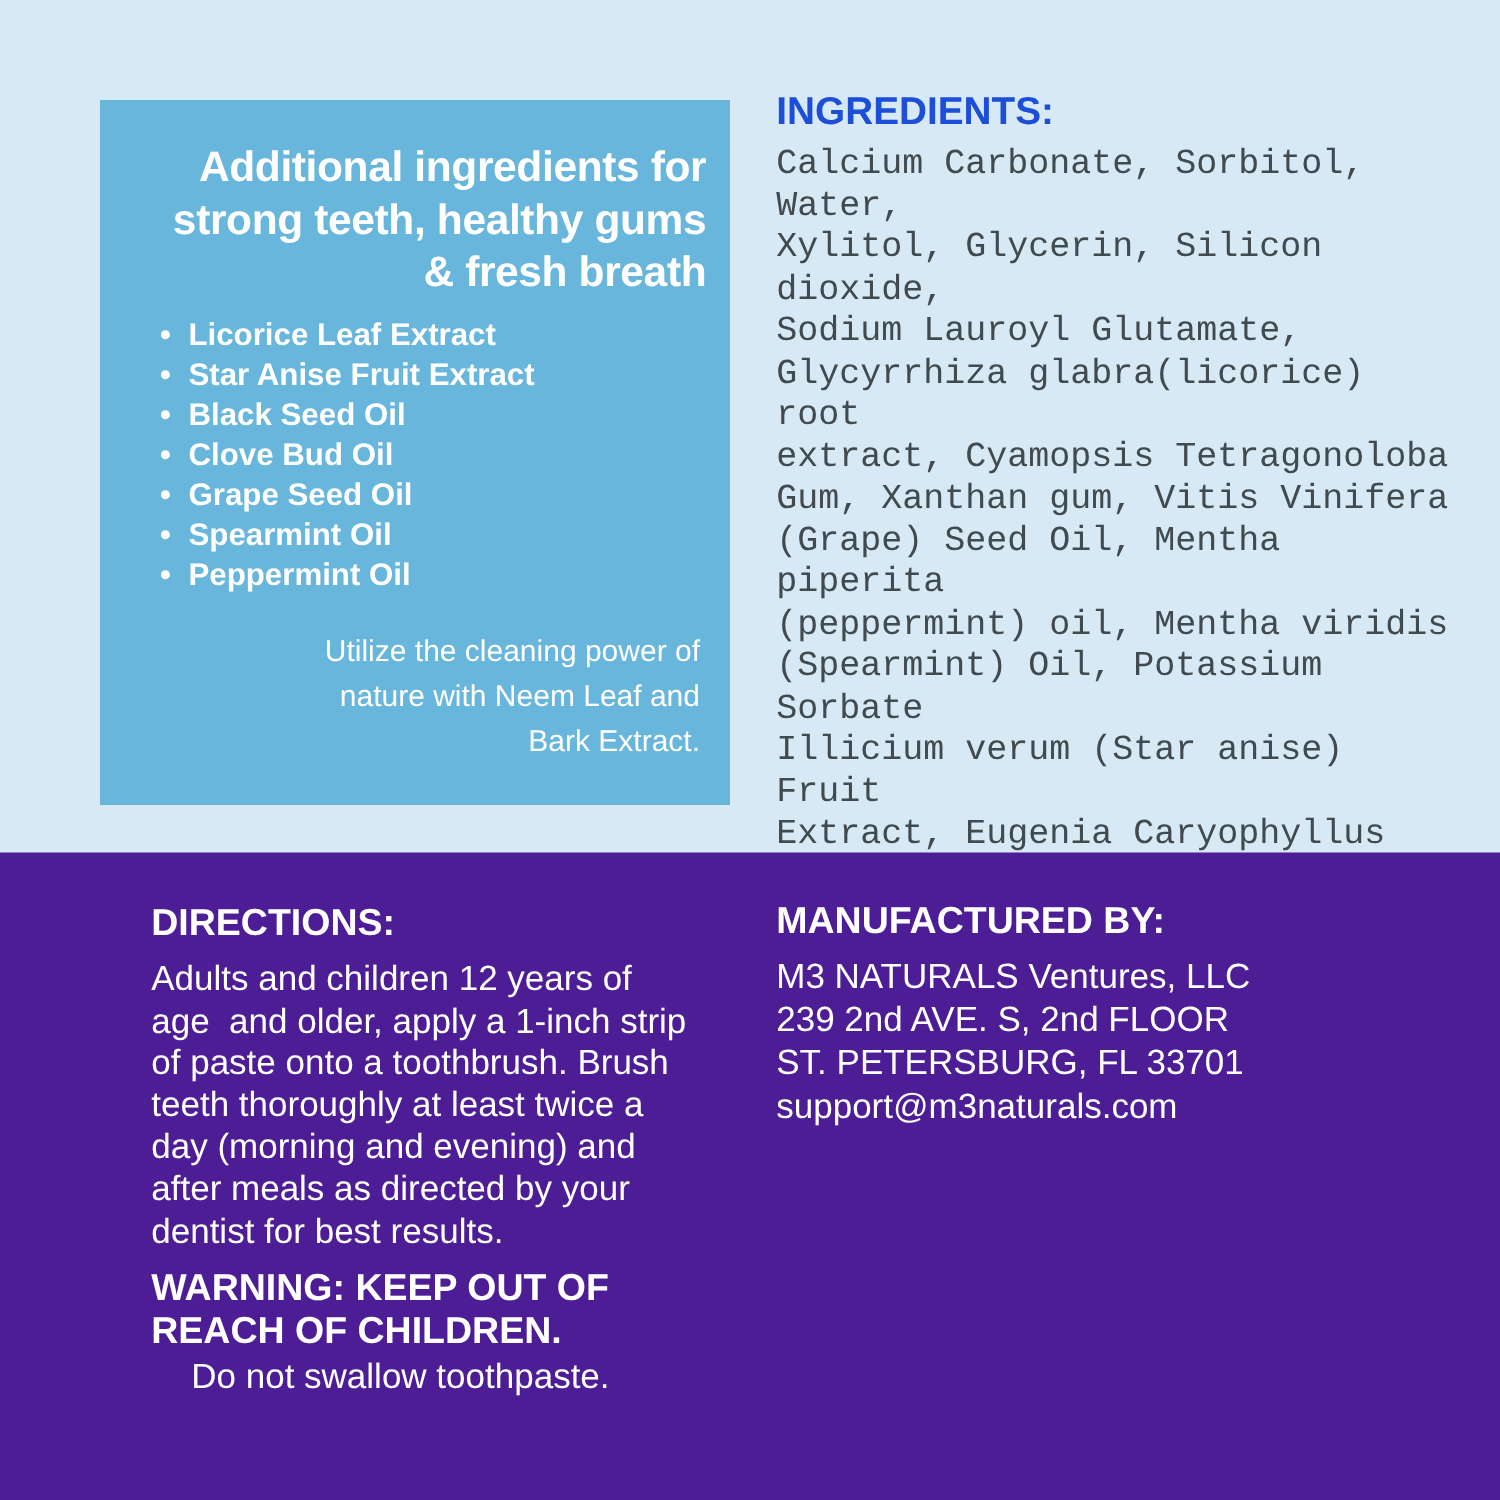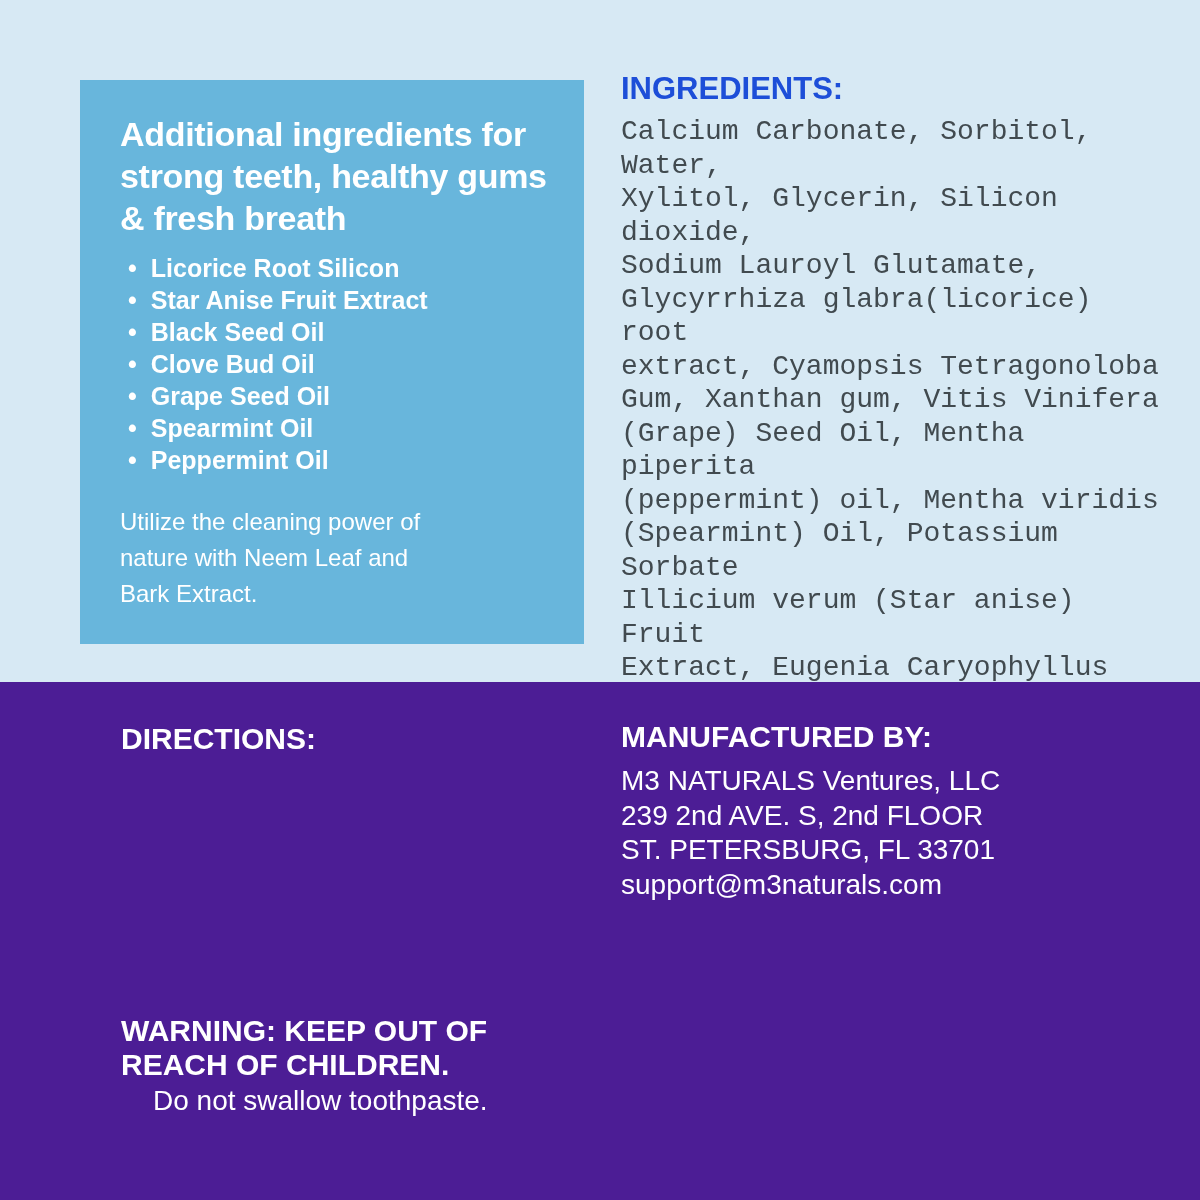--- a/index.html
+++ b/index.html
@@ -9,20 +9,21 @@
     background:#d7e9f4;
     font-family:"Liberation Sans", sans-serif;
     overflow:hidden;
   }
   .lines{white-space:pre-wrap;}
 
   
   .info-box{
     position:absolute;left:80px;top:80px;width:504px;height:564px;
     background:#68b6dc;
+    text-align:right;
   }
   .box-heading{
     position:absolute;left:40px;top:33px;width:445px;
     margin:0;color:#ffffff;font-weight:700;
     font-size:34px;line-height:42px;letter-spacing:-0.3px;
   }
   .bullets{
     position:absolute;left:48px;top:172px;width:430px;
     margin:0;padding:0;list-style:none;
   }
@@ -72,21 +73,21 @@
 <div class="label">
 
   <div class="info-box">
     <h2 class="box-heading lines">Additional ingredients for
 strong teeth, healthy gums
 &amp; fresh breath</h2>
 
     <ul class="bullets">
       <li>
         <span class="dot">•</span>
-        <span>Licorice Root Silicon</span>
+        <span>Licorice Leaf Extract</span>
       </li>
       <li>
         <span class="dot">•</span>
         <span>Star Anise Fruit Extract</span>
       </li>
       <li>
         <span class="dot">•</span>
         <span>Black Seed Oil</span>
       </li>
       <li>
@@ -129,20 +130,27 @@
 Sodium Chloride, Nigella Sativa
 (black cumin) Seed Oil, Azadirachta
 Indica (Neem) leaf Extract, Azadirachta
 Indica (Neem) Bark Extract.</p>
   </div>
 
   <div class="band">
 
     <div class="directions">
       <h3>DIRECTIONS:</h3>
+      <p class="dir-body lines">Adults and children 12 years of
+age  and older, apply a 1-inch strip
+of paste onto a toothbrush. Brush
+teeth thoroughly at least twice a
+day (morning and evening) and
+after meals as directed by your
+dentist for best results.</p>
     </div>
 
     <div class="warning">
       <h3 class="lines">WARNING: KEEP OUT OF
 REACH OF CHILDREN.</h3>
       <p class="warn-note">Do not swallow toothpaste.</p>
     </div>
 
     <div class="distributor">
       <h3>MANUFACTURED BY:</h3>

